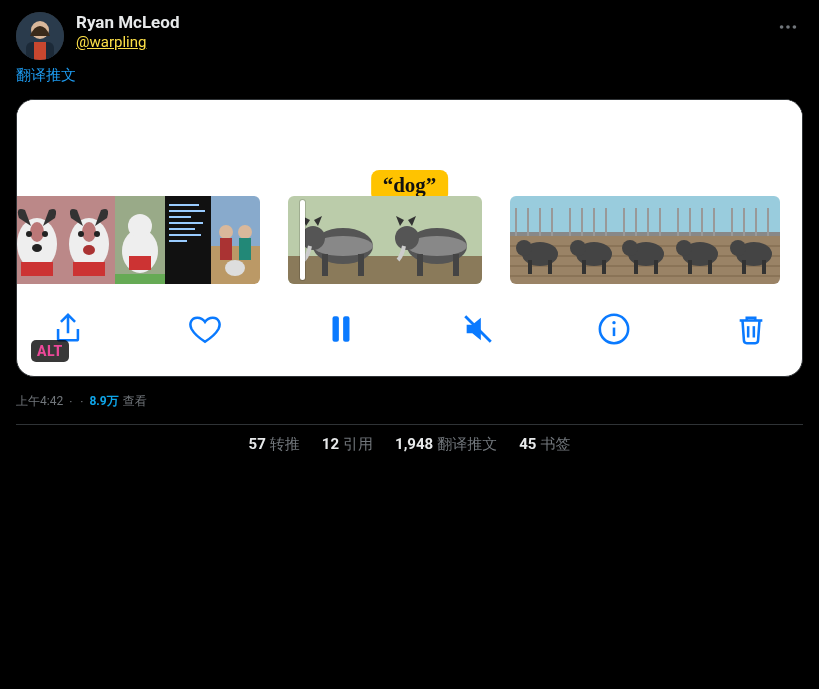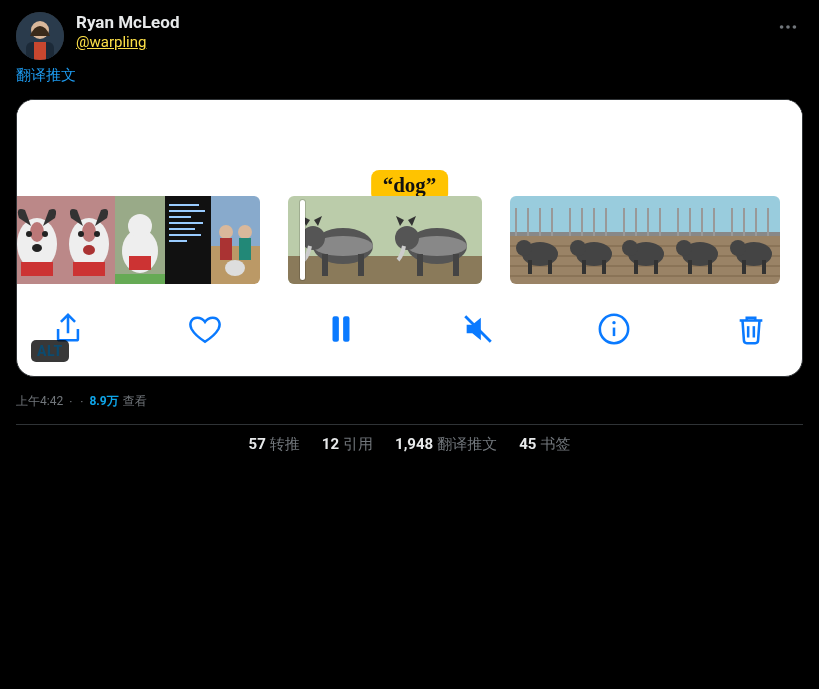--- a/index.html
+++ b/index.html
@@ -138,21 +138,21 @@
     justify-content: center;
     color: #0a7aff;
     cursor: pointer;
   }
   .tb-btn svg { width: 34px; height: 34px; }
   .alt-badge {
     position: absolute;
     left: 14px;
     bottom: 14px;
     background: rgba(0,0,0,0.78);
-    color: #0c4a6e;
+    color: #ec4899;
     font-size: 14px;
     font-weight: 800;
     padding: 3px 6px;
     border-radius: 5px;
     letter-spacing: 0.5px;
   }
   .meta {
     margin-top: 16px;
     font-size: 12px;
     color: #71767b;

